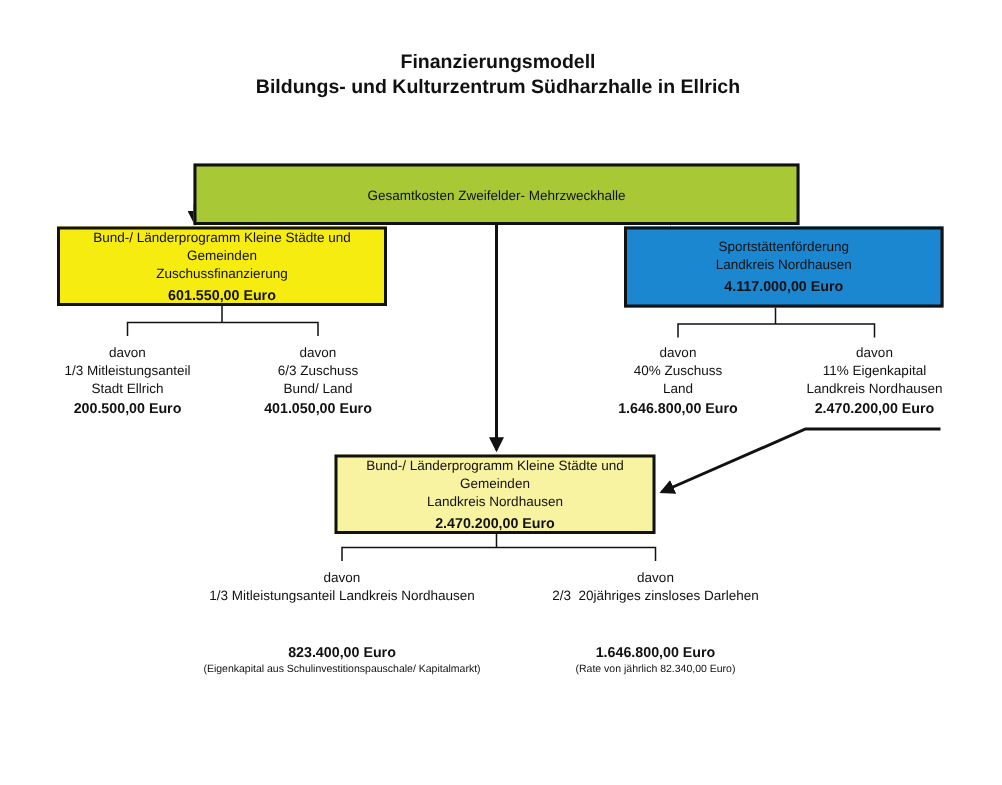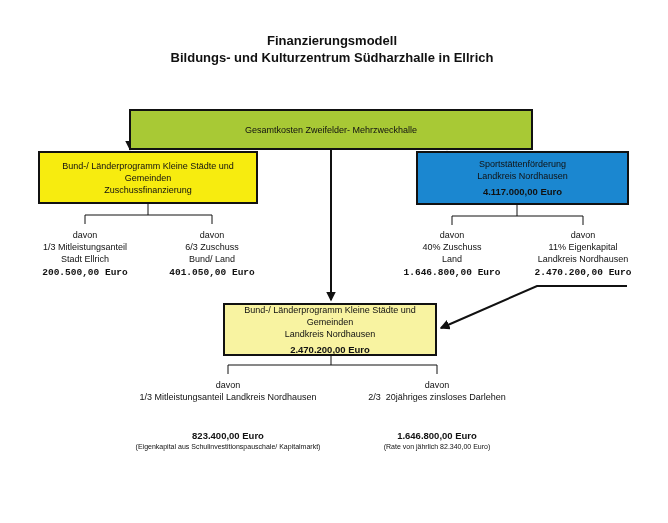--- a/index.html
+++ b/index.html
@@ -31,21 +31,21 @@
   .box .amt{font-size:9.5px;font-weight:bold;line-height:12px;margin-top:4px;}
   .box-total   {left:129px;top:77px; width:404px;height:41px;background:var(--total-box,#a8c935);margin-top:32px;}
   .box-program {left:38px; top:151px;width:220px;height:53px;background:var(--program-box,#f7ec0f);}
   .box-sport   {left:416px;top:151px;width:213px;height:54px;background:var(--sport-box,#1b87d0);}
   .box-district{left:223px;top:303px;width:214px;height:53px;background:var(--district-box,#f8f3a1);}
 
   
   .col{position:absolute;transform:translateX(-50%);text-align:center;}
   .col .davon{font-size:9px;line-height:12px;white-space:pre;}
   .col .ln{font-size:9px;line-height:12px;white-space:pre;}
-  .col .amt2{font-size:9.5px;font-weight:bold;line-height:12px;margin-top:2px;white-space:pre;font-family:Liberation Mono, monospace;}
+  .col .amt2{font-size:9.5px;font-weight:bold;line-height:12px;margin-top:2px;white-space:pre;}
   .col .amt3{font-size:9.5px;font-weight:bold;line-height:12px;margin-top:27px;white-space:pre;}
   .col .note{font-size:7px;line-height:9px;white-space:pre;}
   .col-a{left:85px; top:229px;}
   .col-b{left:212px;top:229px;}
   .col-c{left:452px;top:229px;}
   .col-d{left:583px;top:229px;}
   .col-e{left:228px;top:379px;}
   .col-f{left:437px;top:379px;}
 </style>
 </head>
@@ -78,20 +78,21 @@
     <div class="t2">Bildungs- und Kulturzentrum Südharzhalle in Ellrich</div>
   </div>
 
   <div class="box box-total">
     <div class="bl">Gesamtkosten Zweifelder- Mehrzweckhalle</div>
   </div>
 
   <div class="box box-program">
     <div class="bl">Bund-/ Länderprogramm Kleine Städte und Gemeinden</div>
     <div class="bl">Zuschussfinanzierung</div>
+    <div class="amt">601.550,00 Euro</div>
   </div>
 
   <div class="box box-sport">
     <div class="bl">Sportstättenförderung</div>
     <div class="bl">Landkreis Nordhausen</div>
     <div class="amt">4.117.000,00 Euro</div>
   </div>
 
   <div class="box box-district">
     <div class="bl">Bund-/ Länderprogramm Kleine Städte und Gemeinden</div>

